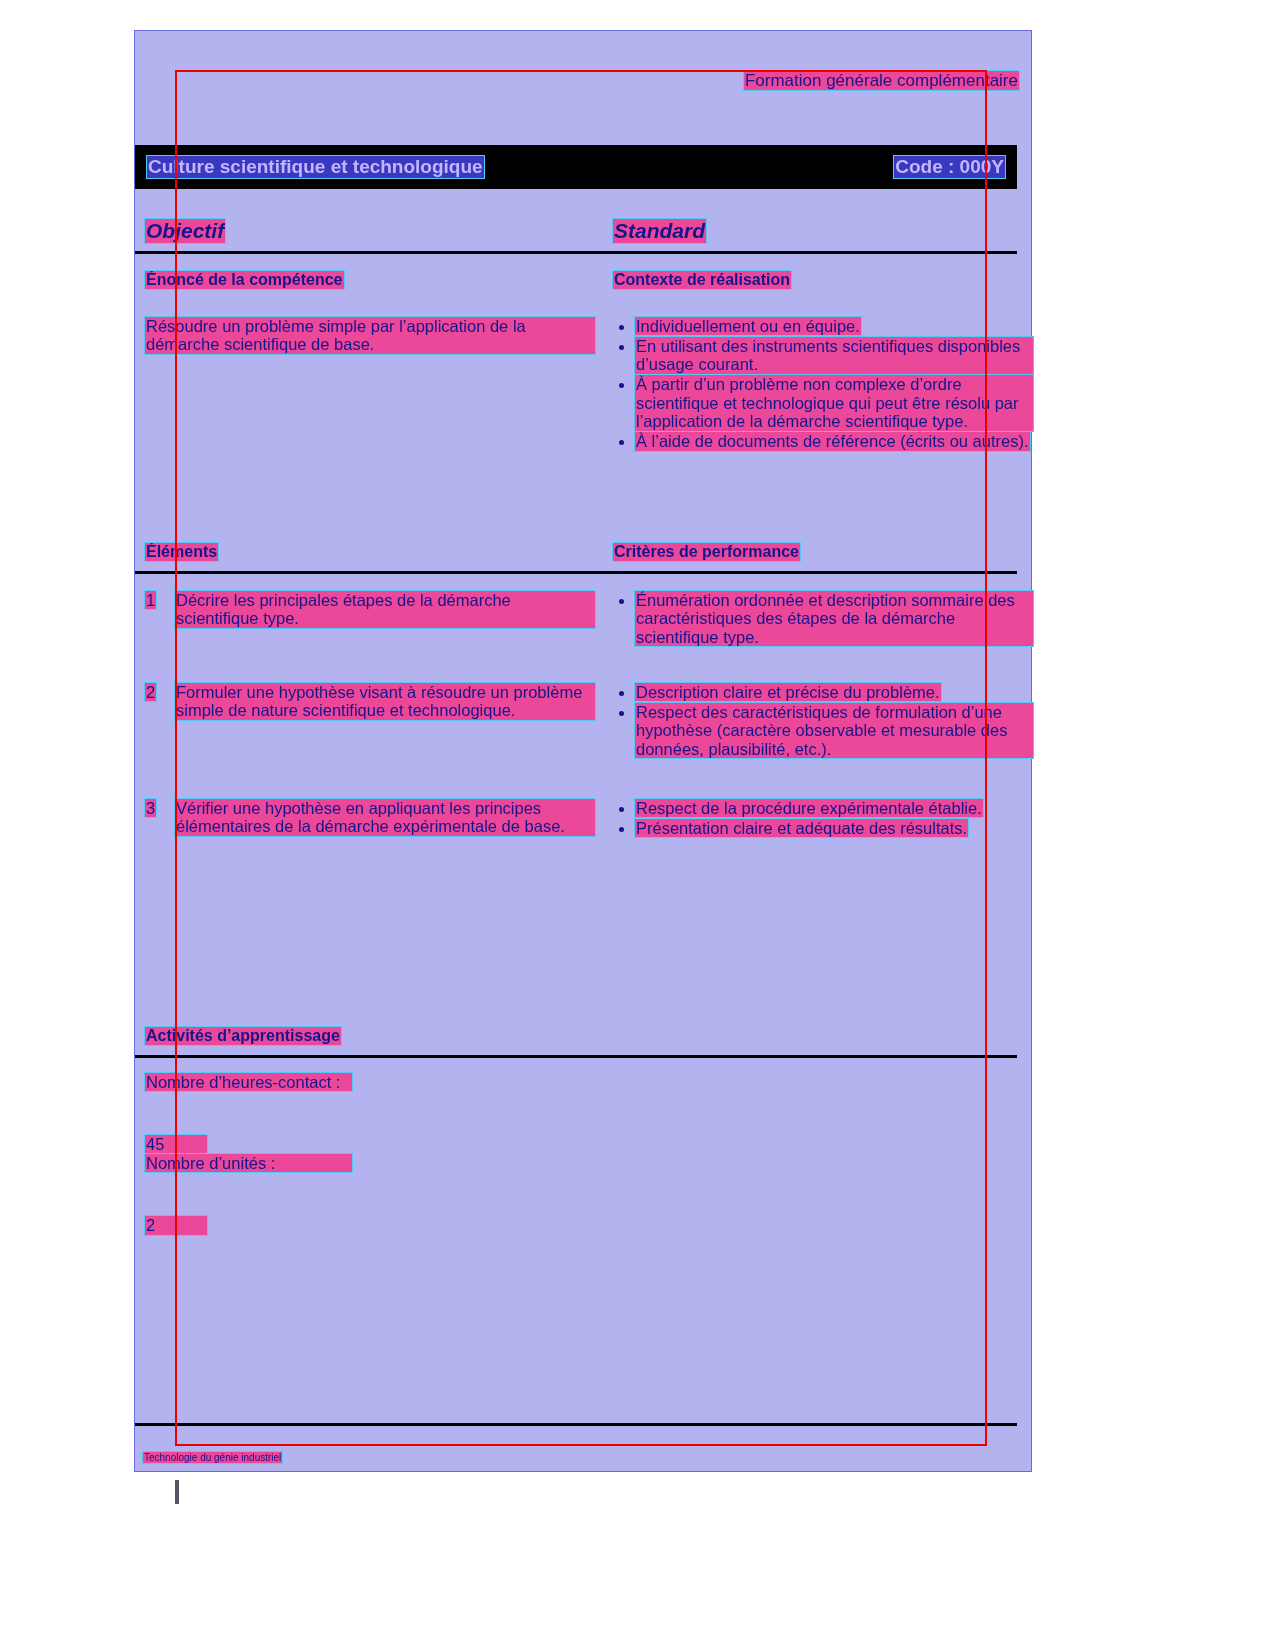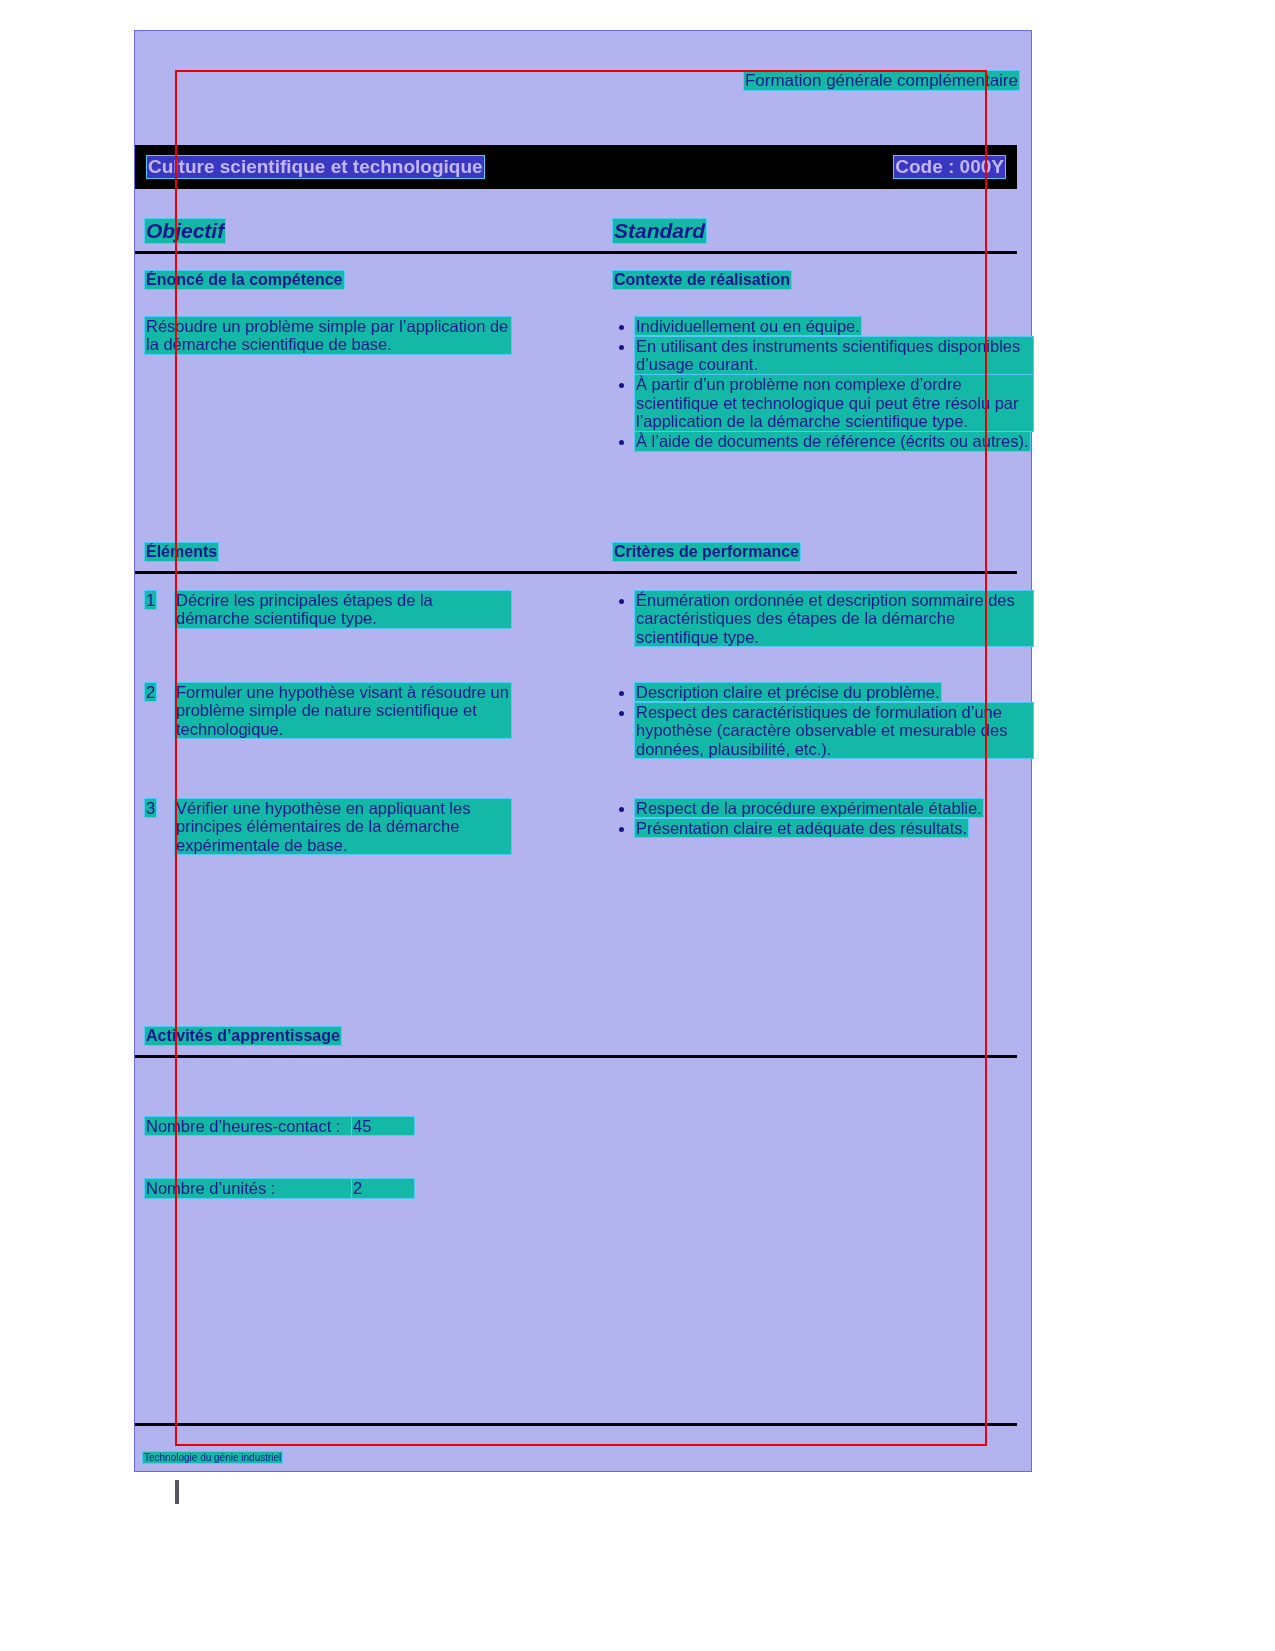--- a/index.html
+++ b/index.html
@@ -43,21 +43,21 @@
   .content {
     position: absolute;
     left: 0;
     top: 0;
     width: 898px;
     height: 1442px;
   }
 
   
   .sel {
-    background: #14b8a6;
+    background: #ec4899;
     outline: 1px solid #55c8f5;
     color: #16168c;
     display: inline-block;
     padding: 0 1px;
     line-height: 1.12;
   }
 
   
   .doc-header {
     position: absolute;
@@ -107,21 +107,21 @@
   .sub-head {
     position: absolute;
     font-weight: bold;
     font-size: 16px;
     color: #16168c;
   }
 
   .left-col {
     position: absolute;
     left: 10px;
-    width: 366px;
+    width: 450px;
     font-size: 16.5px;
     color: #16168c;
   }
   .right-col {
     position: absolute;
     left: 478px;
     width: 420px;
     font-size: 16.5px;
     color: #16168c;
   }
@@ -165,20 +165,21 @@
 
   .hours-table {
     position: absolute;
     left: 10px;
     font-size: 16.5px;
     color: #16168c;
   }
   .hours-row {
     display: flex;
     align-items: baseline;
+    flex-direction: column;
   }
   .hours-label { width: 205px; }
   .hours-value { width: 60px; text-align: left; margin-top: 44px; }
 
   .footer-note {
     position: absolute;
     left: 8px;
     bottom: 10px;
     font-size: 10px;
     color: #16168c;

